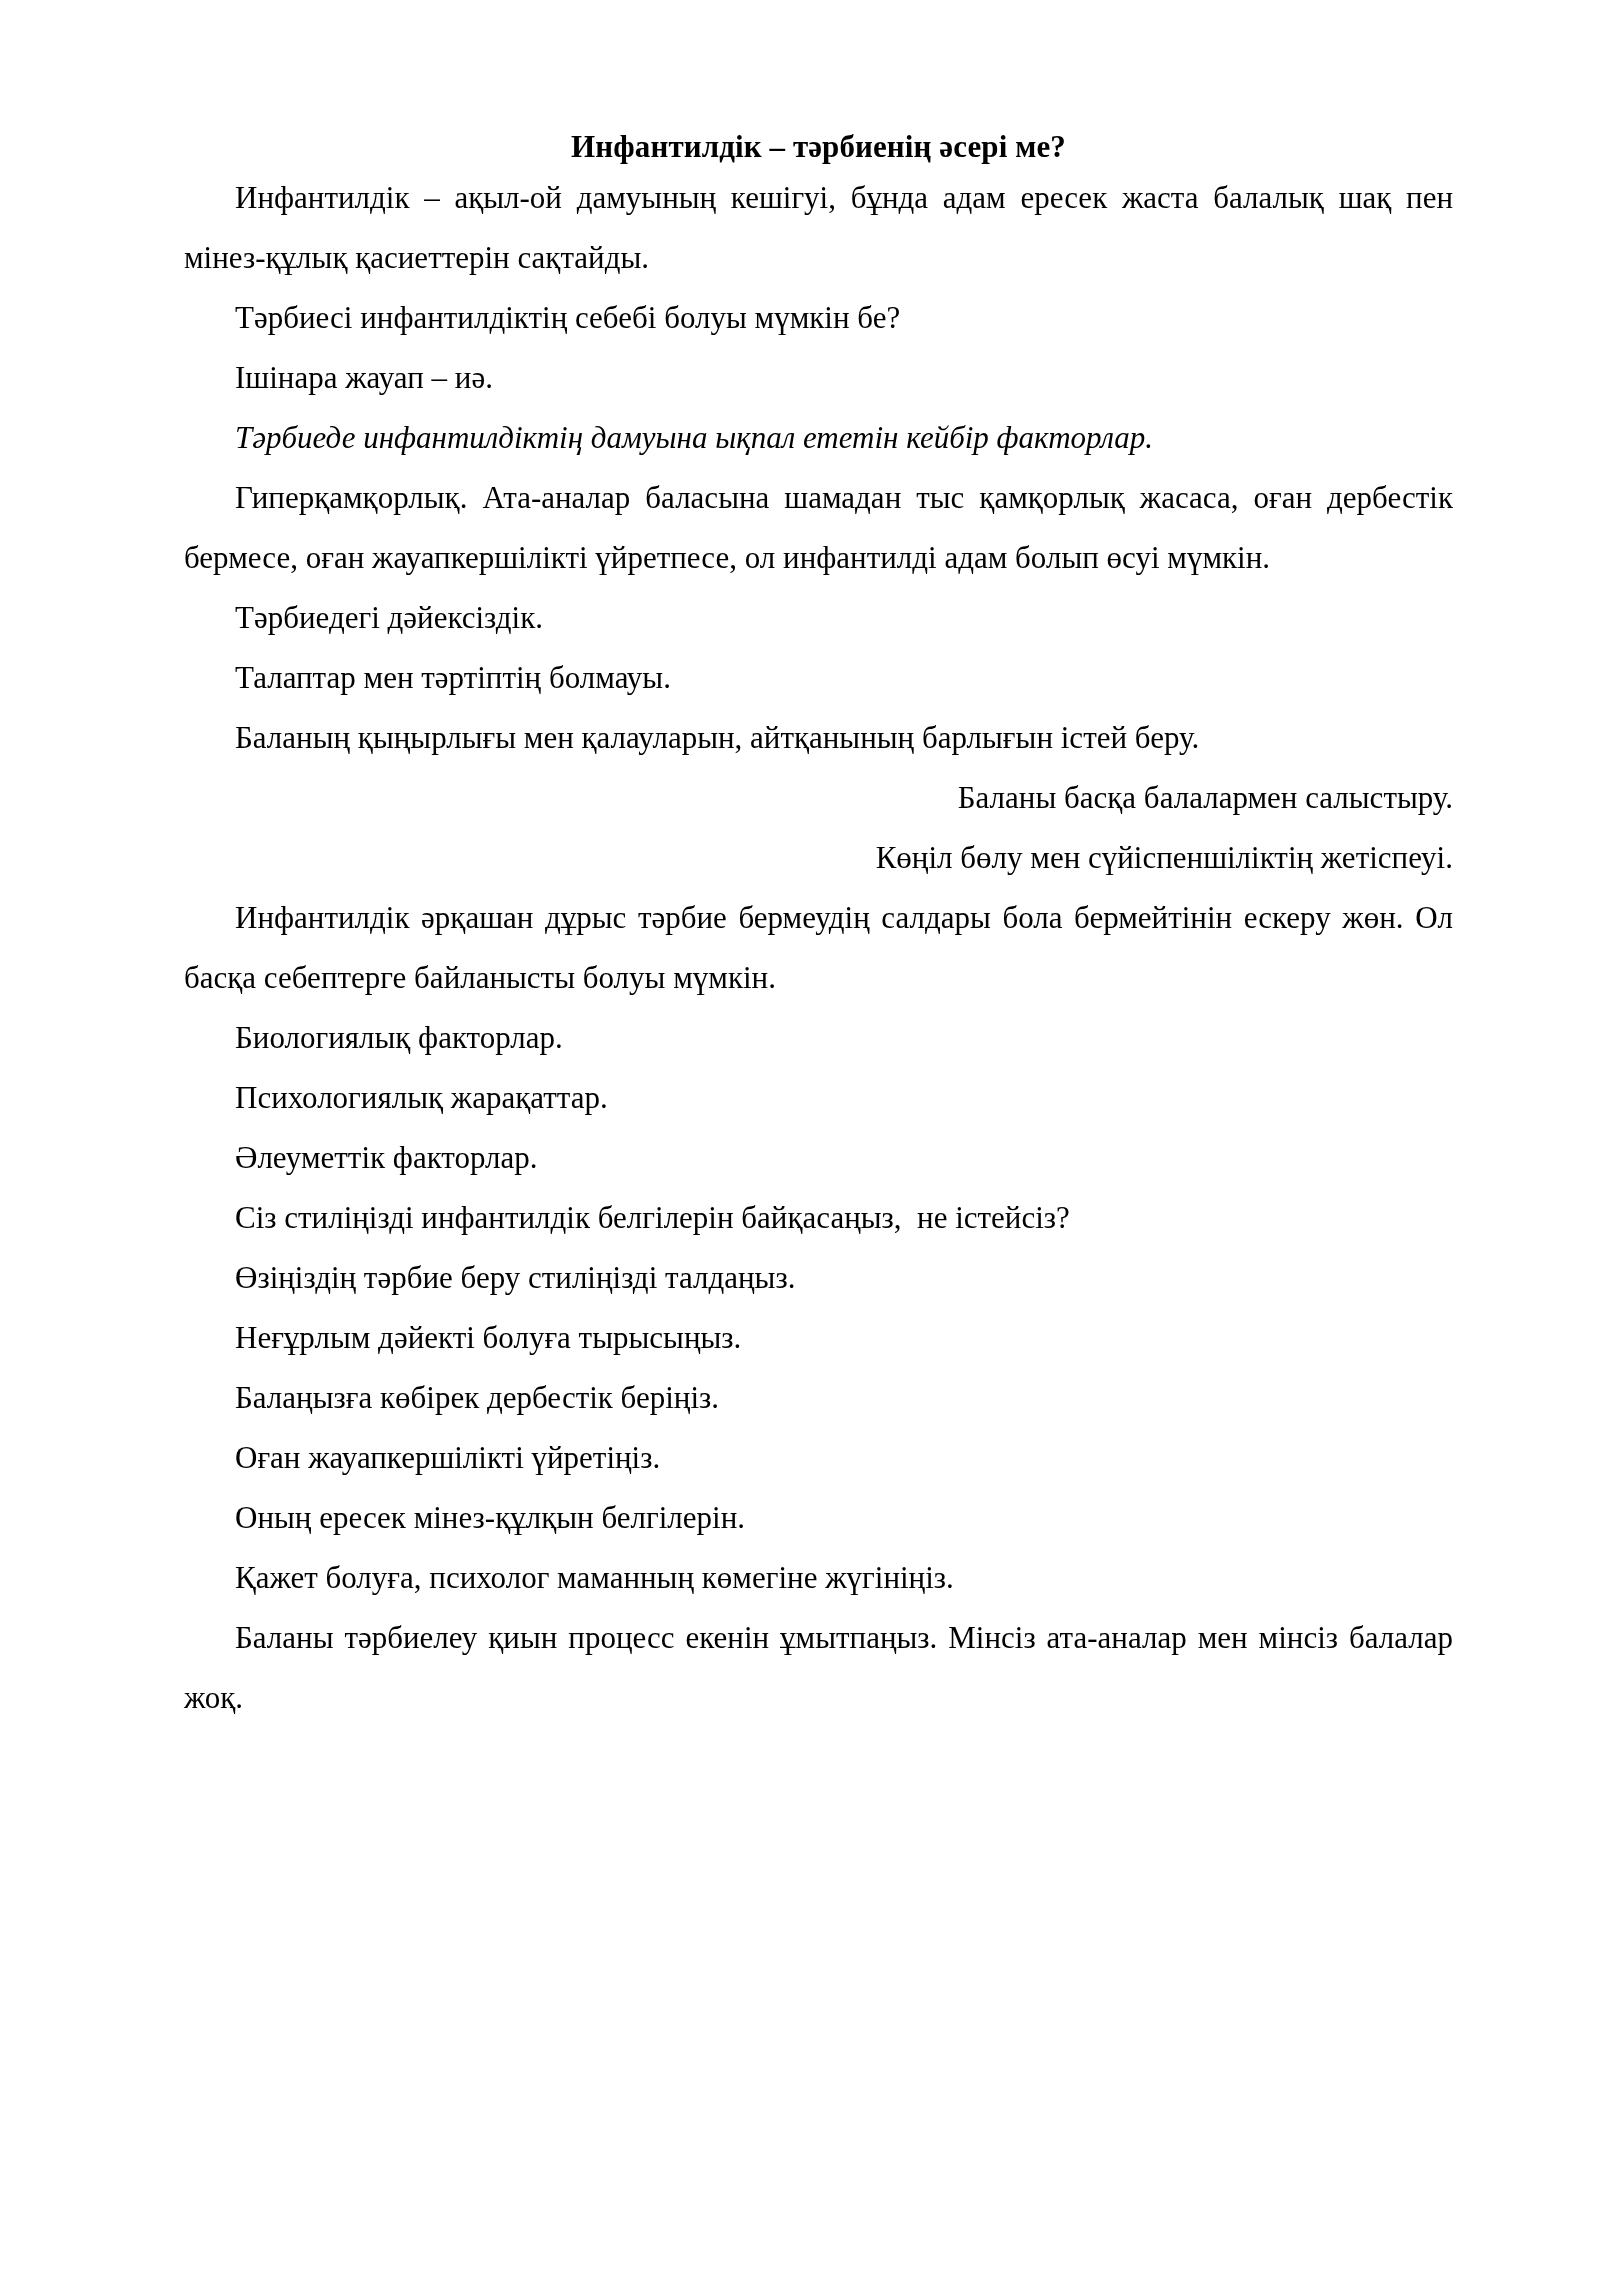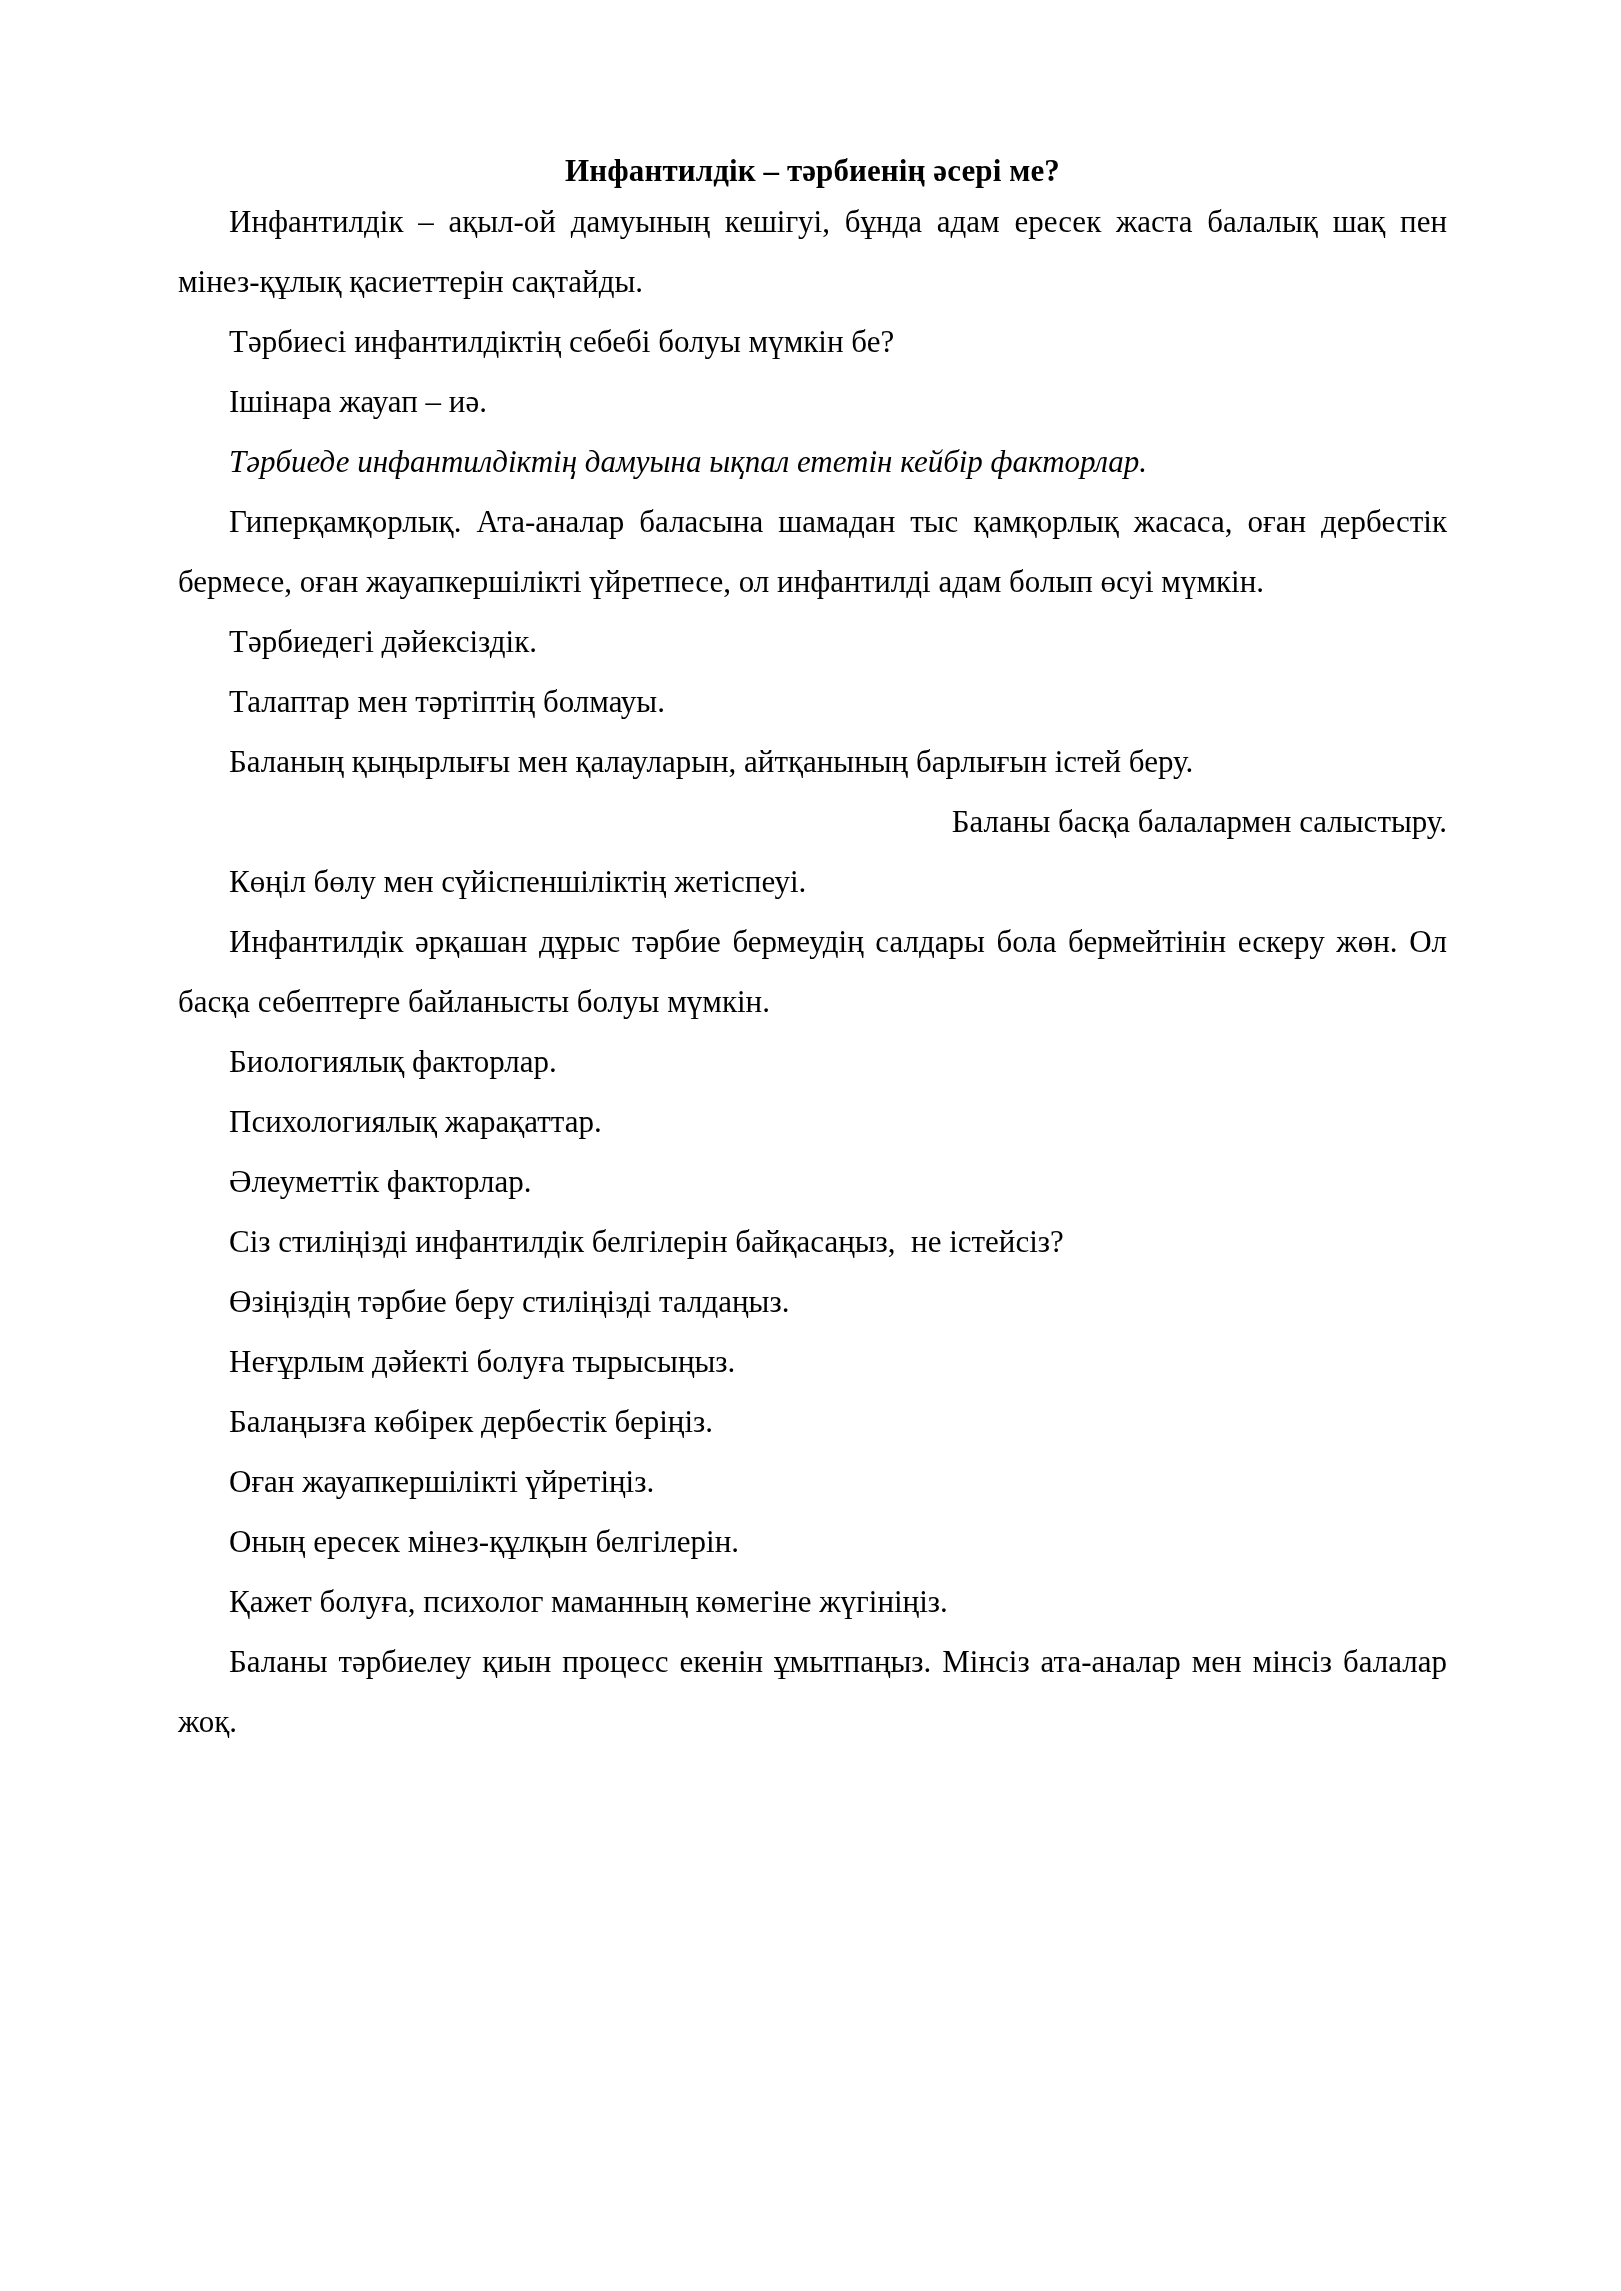--- a/index.html
+++ b/index.html
@@ -16,24 +16,23 @@
     position: relative;
     width: 1621px;
     height: 2292px;
     background: #ffffff;
     margin: 0 auto;
     overflow: hidden;
     box-sizing: border-box;
   }
   .content {
     position: absolute;
-    left: 178px;
+    left: 184px;
     top: 125px;
     width: 1269px;
-    margin-top: 24px;
   }
   .doc-title {
     font-size: 31px;
     font-weight: bold;
     text-align: center;
     line-height: 43px;
     margin: 0 0 0 0;
     letter-spacing: 0.1px;
   }
   p.para {
@@ -59,21 +58,21 @@
     <div id="paragraph-container">
         <p class="para">Инфантилдік – ақыл-ой дамуының кешігуі, бұнда адам ересек жаста балалық шақ пен мінез-құлық қасиеттерін сақтайды.</p>
         <p class="para" style="text-align: left;">Тәрбиесі инфантилдіктің себебі болуы мүмкін бе?</p>
         <p class="para" style="text-align: left;">Ішінара жауап – иә.</p>
         <p class="para italic" style="text-align: left;">Тәрбиеде инфантилдіктің дамуына ықпал ететін кейбір факторлар.</p>
         <p class="para">Гиперқамқорлық. Ата-аналар баласына шамадан тыс қамқорлық жасаса, оған дербестік бермесе, оған жауапкершілікті үйретпесе, ол инфантилді адам болып өсуі мүмкін.</p>
         <p class="para" style="text-align: left;">Тәрбиедегі дәйексіздік.</p>
         <p class="para" style="text-align: left;">Талаптар мен тәртіптің болмауы.</p>
         <p class="para" style="text-align: left;">Баланың қыңырлығы мен қалауларын, айтқанының барлығын істей беру.</p>
         <p class="para" style="text-align: right;">Баланы басқа балалармен салыстыру.</p>
-        <p class="para" style="text-align: left;">Көңіл бөлу мен сүйіспеншіліктің жетіспеуі.</p>
+        <p class="para" style="text-align: right;">Көңіл бөлу мен сүйіспеншіліктің жетіспеуі.</p>
         <p class="para">Инфантилдік әрқашан дұрыс тәрбие бермеудің салдары бола бермейтінін ескеру жөн. Ол басқа себептерге байланысты болуы мүмкін.</p>
         <p class="para" style="text-align: left;">Биологиялық факторлар.</p>
         <p class="para" style="text-align: left;">Психологиялық жарақаттар.</p>
         <p class="para" style="text-align: left;">Әлеуметтік факторлар.</p>
         <p class="para" style="text-align: left;">Сіз стиліңізді инфантилдік белгілерін байқасаңыз,  не істейсіз?</p>
         <p class="para" style="text-align: left;">Өзіңіздің тәрбие беру стиліңізді талдаңыз.</p>
         <p class="para" style="text-align: left;">Неғұрлым дәйекті болуға тырысыңыз.</p>
         <p class="para" style="text-align: left;">Балаңызға көбірек дербестік беріңіз.</p>
         <p class="para" style="text-align: left;">Оған жауапкершілікті үйретіңіз.</p>
         <p class="para" style="text-align: left;">Оның ересек мінез-құлқын белгілерін.</p>

